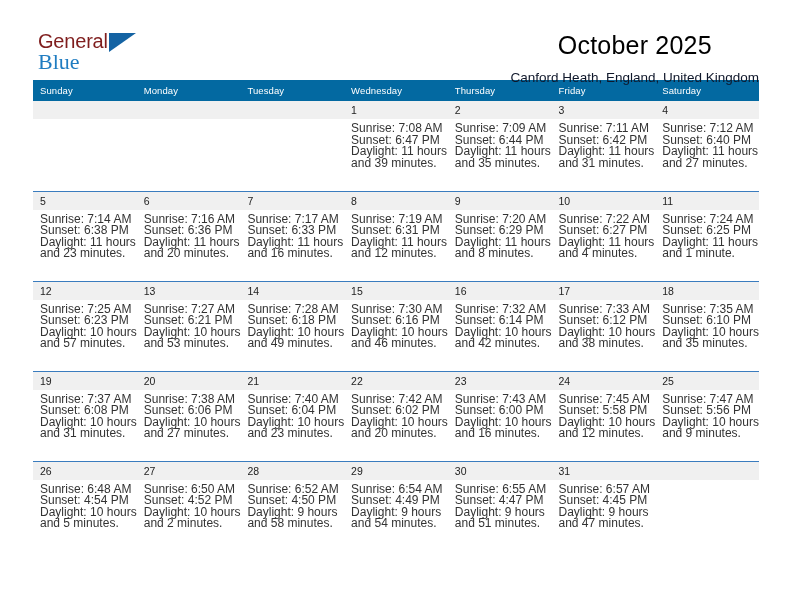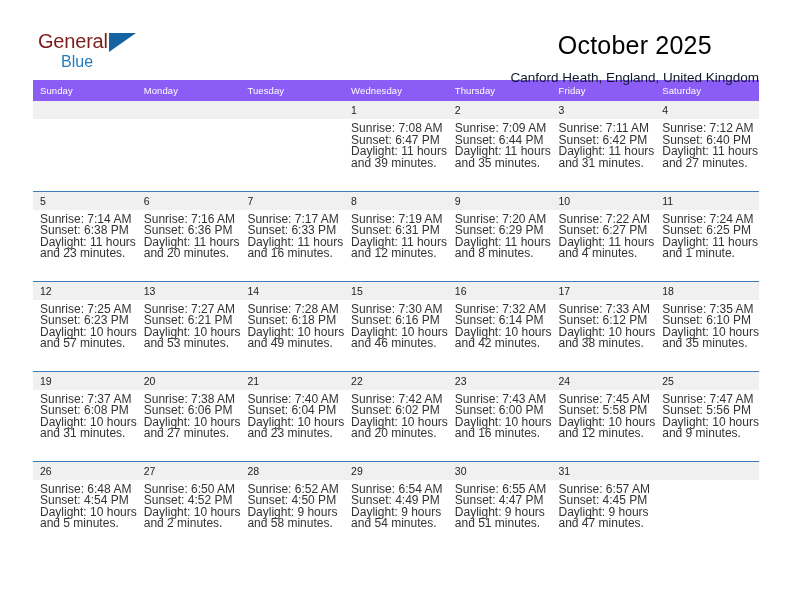--- a/index.html
+++ b/index.html
@@ -32,26 +32,26 @@
     padding-left: 5px;
   }
   .logo-general {
     font-size: 20px;
     color: #7f1d1d;
     letter-spacing: -0.2px;
     line-height: 23px;
     font-family: "Liberation Sans", sans-serif;
   }
   .logo-blue {
-    font-size: 16px;
+    font-size: 22px;
     color: #1f7cc1;
     line-height: 22px;
-    margin-left: 23px;
     display: block;
     margin-top: -2px;
+    font-family: Liberation Serif, serif;
   }
   .logo-triangle {
     position: absolute;
     left: 76px;
     top: 3px;
     width: 0;
     height: 0;
     border-left: 27px solid #1463a3;
     border-bottom: 19px solid transparent;
   }
@@ -71,21 +71,21 @@
   }
 
   
   .calendar {
     width: 726px;
     border-collapse: collapse;
     table-layout: fixed;
     margin-top: 8px;
   }
   .calendar th {
-    background: #8b5cf6;
+    background: #0369a1;
     color: #ffffff;
     font-size: 9.5px;
     font-weight: normal;
     text-align: left;
     padding: 5px 0 5px 7px;
     height: 20px;
     letter-spacing: 0.1px;
   }
   .calendar td {
     vertical-align: top;

